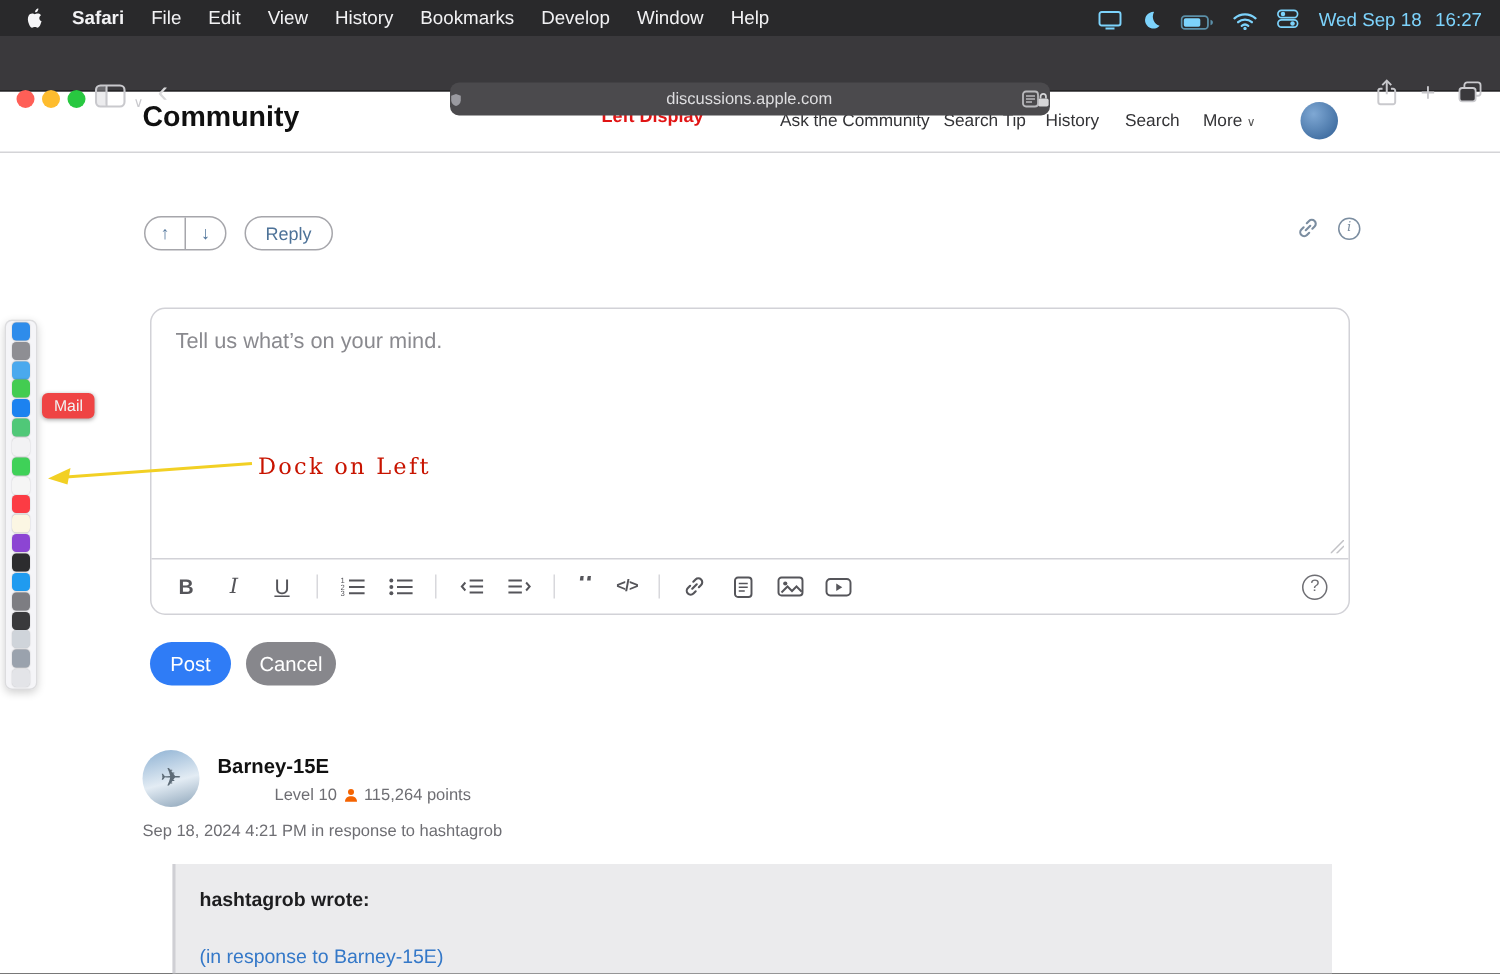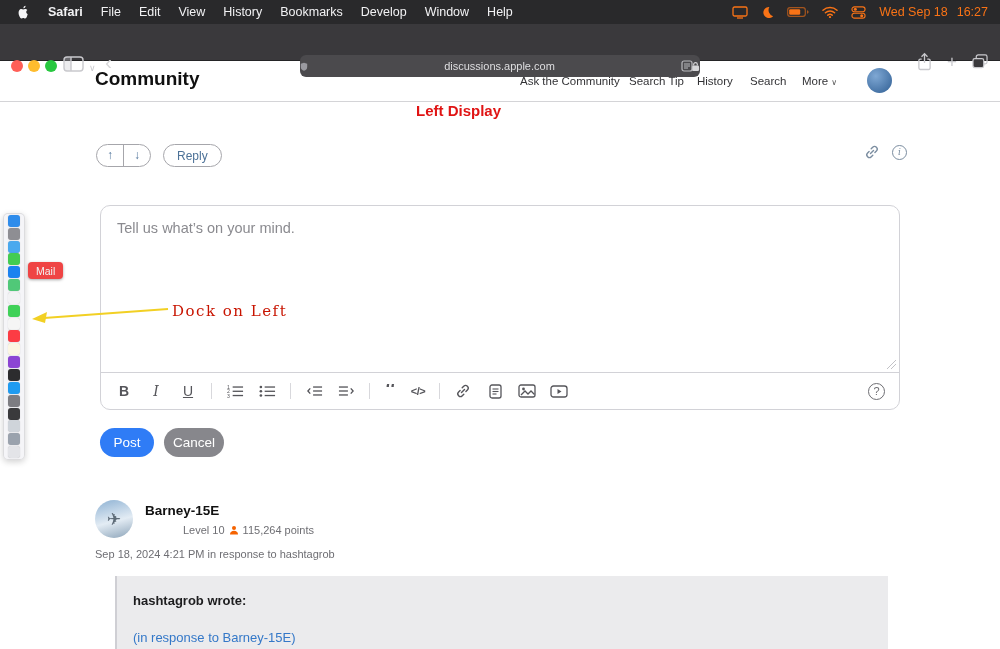--- a/index.html
+++ b/index.html
@@ -6,21 +6,21 @@
   .screen{position:relative;width:1000px;height:649px;overflow:hidden;background:#fff;
           font-family:"Liberation Sans","DejaVu Sans",sans-serif;-webkit-font-smoothing:antialiased;}
   button{font-family:inherit;background:none;border:none;padding:0;cursor:pointer;}
 
   
   .menubar{position:absolute;top:0;left:0;right:0;height:24px;background:#29292b;display:flex;
            align-items:center;color:#f2f2f4;font-size:12.5px;padding:0 8px;z-index:10;}
   .mb-apple{display:flex;align-items:center;padding:0 10px 0 8px;}
   .mb-item{padding:0 9px;line-height:24px;}
   .mb-bold{font-weight:700;}
-  .mb-right{margin-left:auto;display:flex;align-items:center;gap:13px;color:#f97316;}
+  .mb-right{margin-left:auto;display:flex;align-items:flex-end;gap:13px;color:#7dd3fc;}
   .mb-ico{display:flex;align-items:center;}
   .mb-clock{display:flex;gap:9px;padding-right:4px;font-weight:500;}
 
   
   .toolbar{position:absolute;top:24px;left:0;right:0;height:36px;background:#3a393c;
            border-bottom:1px solid #242426;z-index:10;}
   .tl{position:absolute;top:36px;width:12px;height:12px;border-radius:50%;}
   .tl-red{left:11px;background:#ff5f57;}
   .tl-yellow{left:28px;background:#febc2e;}
   .tl-green{left:45px;background:#28c840;}
@@ -33,21 +33,21 @@
   .url-text{font-size:11px;color:#dedee0;}
   .url-lock{margin-left:6px;display:flex;color:#d6d6d8;}
   .url-reader{position:absolute;right:7px;top:5px;color:#b9b9bd;display:flex;}
   .tb-right{position:absolute;right:12px;top:28px;display:flex;align-items:center;gap:15px;color:#c9c9cd;}
   .tb-plus{font-size:17px;line-height:17px;color:#c9c9cd;}
 
   
   .site-header{position:absolute;top:60px;left:0;right:0;height:41px;background:#fff;
                border-bottom:1px solid #d4d4d7;z-index:3;}
   .community-title{position:absolute;left:95px;top:8px;font-size:19px;font-weight:700;color:#101010;}
-  .ann-top{position:absolute;left:416px;top:10px;font-size:15px;font-weight:700;color:var(--annotation-red);margin-top:32px;}
+  .ann-top{position:absolute;left:401px;top:10px;font-size:12px;font-weight:700;color:var(--annotation-red);}
   .hnav{position:absolute;top:15px;font-size:11.5px;color:#333336;}
   .hnav .chev{font-size:8px;color:#555;margin-left:3px;}
   .h-avatar{position:absolute;left:867px;top:8px;width:25px;height:25px;border-radius:50%;
             background:radial-gradient(circle at 35% 32%,#7fa8d4,#2f5e93);}
 
   
   .post-text{position:absolute;left:95px;top:90px;width:800px;font-size:13.5px;line-height:20px;
              color:#1d1d1f;z-index:1;}
 
   

